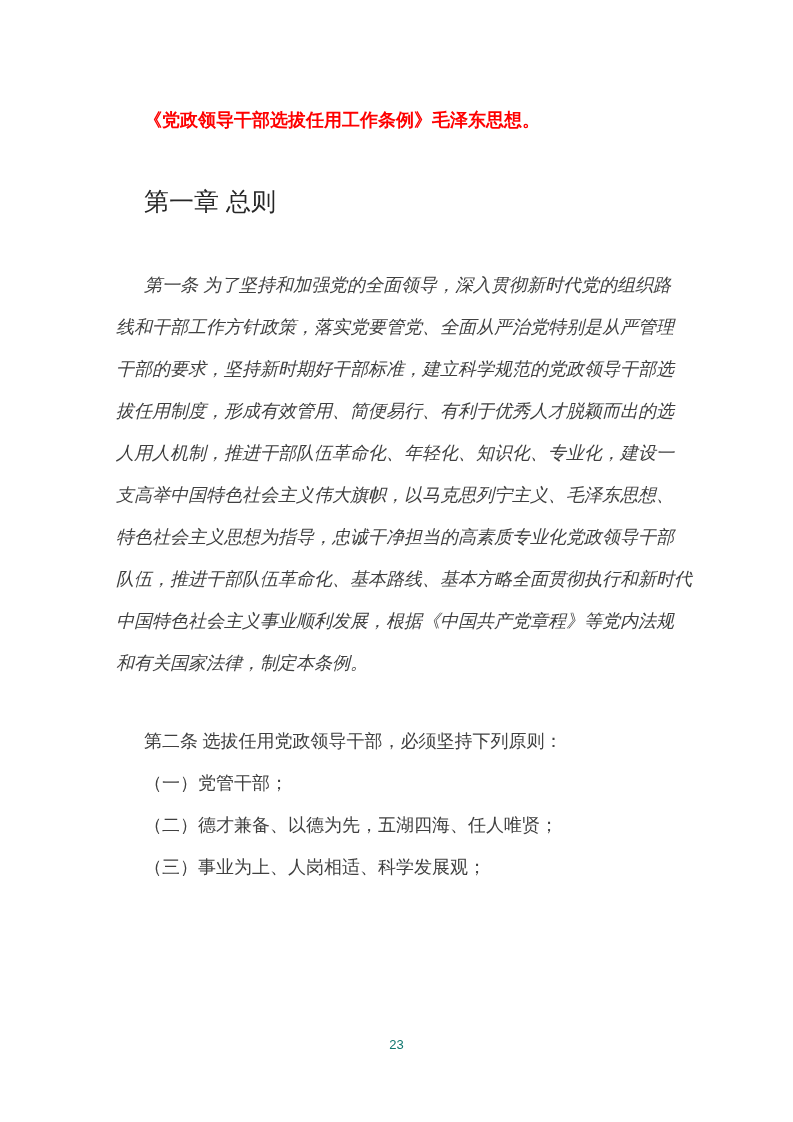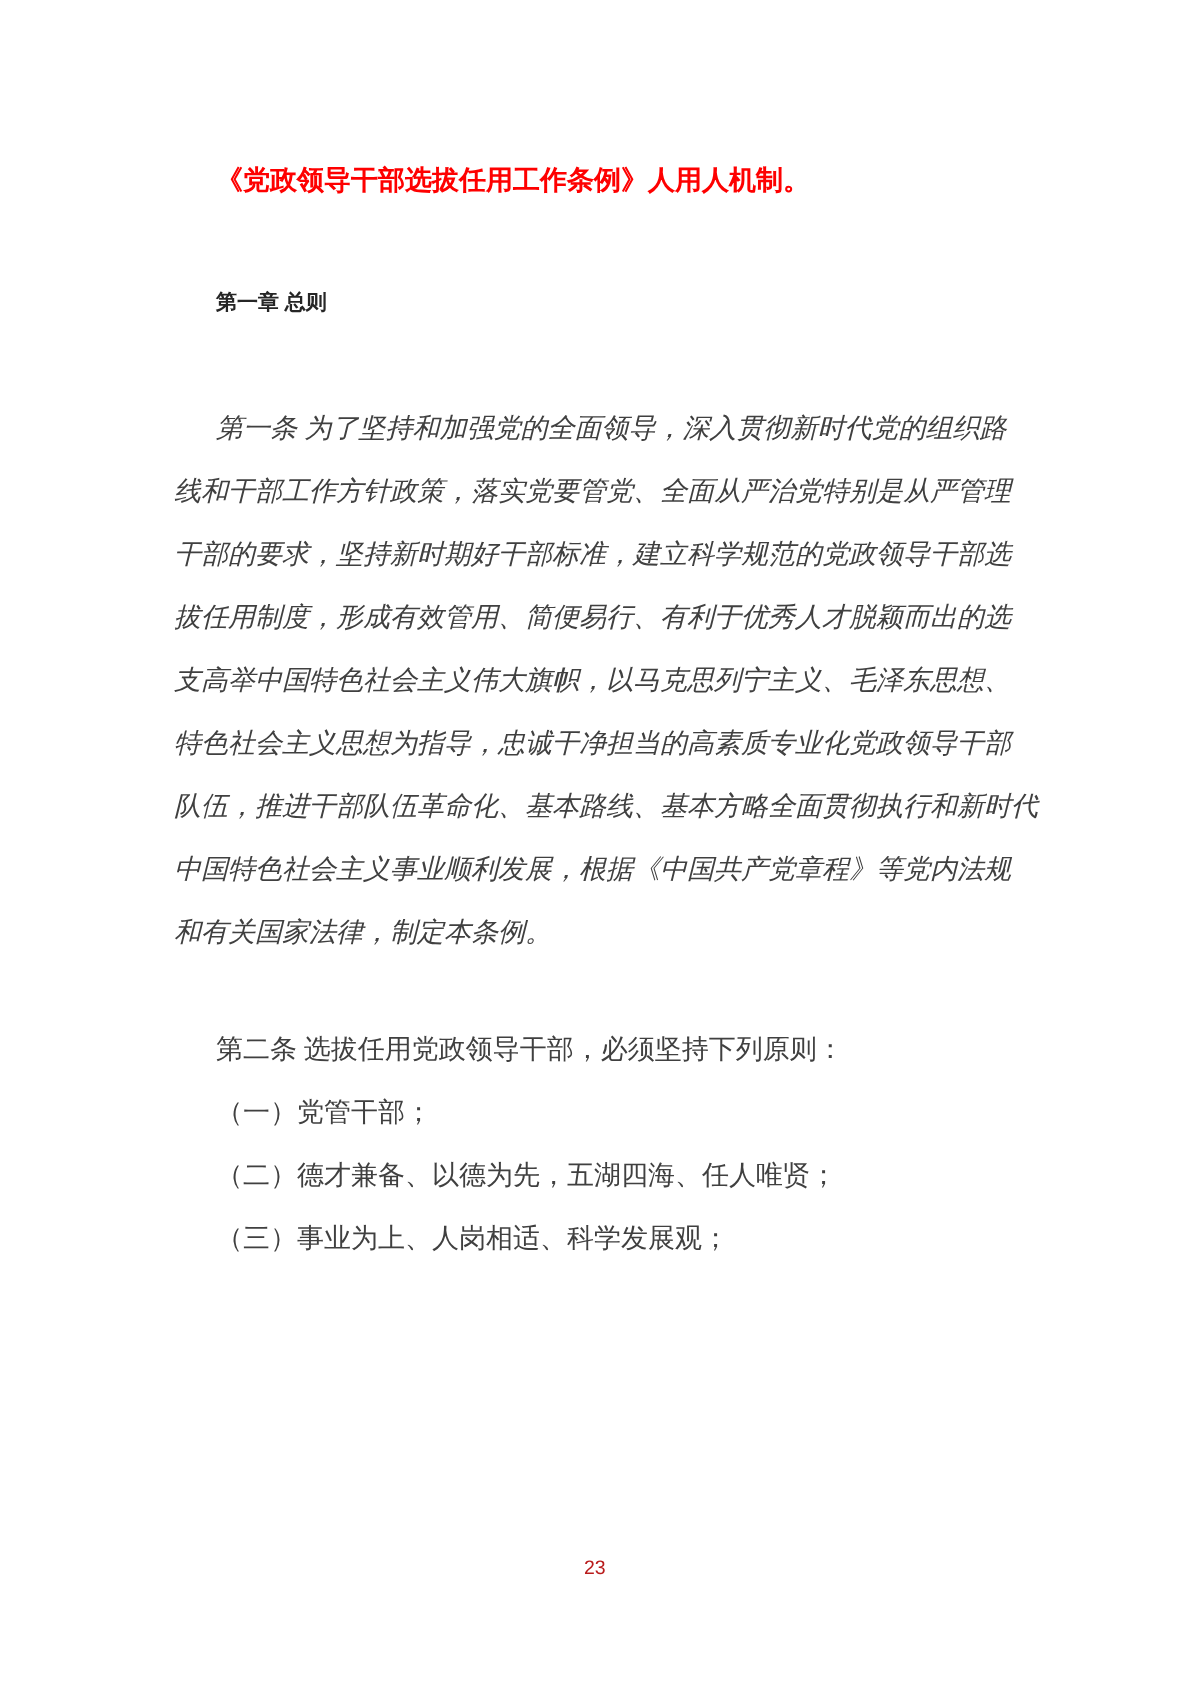--- a/index.html
+++ b/index.html
@@ -34,60 +34,61 @@
     text-indent: 28px;
     font-weight: bold;
     color: #fe0000;
     font-size: 18px;
     line-height: 42px;
     white-space: nowrap;
   }
   .chapter-heading {
     margin-top: 39px;
     text-indent: 28px;
-    font-weight: bold;
+    font-weight: normal;
     color: #262626;
-    font-size: 14px;
+    font-size: 25px;
     line-height: 42px;
     white-space: nowrap;
   }
   .para { margin-top: 42px; font-style: italic; }
   .para-2 { margin-top: 36px; font-family: Liberation Serif, serif; }
   .line {
     height: 42px;
     line-height: 42px;
     white-space: nowrap;
   }
   .line.indent { text-indent: 28px; }
   .page-number {
     position: absolute;
     top: 1036px;
     left: 0;
     width: 793px;
     text-align: center;
     font-size: 13px;
     line-height: 18px;
-    color: #b91c1c;
+    color: #0f766e;
   }
 </style>
 </head>
 <body>
 
 <div class="page">
   <div class="content">
 
-    <div class="doc-title">《党政领导干部选拔任用工作条例》人用人机制。</div>
+    <div class="doc-title">《党政领导干部选拔任用工作条例》毛泽东思想。</div>
 
     <div class="chapter-heading">第一章 总则</div>
 
     <div class="para">
       <div class="line indent">第一条 为了坚持和加强党的全面领导，深入贯彻新时代党的组织路</div>
       <div class="line">线和干部工作方针政策，落实党要管党、全面从严治党特别是从严管理</div>
       <div class="line">干部的要求，坚持新时期好干部标准，建立科学规范的党政领导干部选</div>
       <div class="line">拔任用制度，形成有效管用、简便易行、有利于优秀人才脱颖而出的选</div>
+      <div class="line">人用人机制，推进干部队伍革命化、年轻化、知识化、专业化，建设一</div>
       <div class="line">支高举中国特色社会主义伟大旗帜，以马克思列宁主义、毛泽东思想、</div>
       <div class="line">特色社会主义思想为指导，忠诚干净担当的高素质专业化党政领导干部</div>
       <div class="line">队伍，推进干部队伍革命化、基本路线、基本方略全面贯彻执行和新时代</div>
       <div class="line">中国特色社会主义事业顺利发展，根据《中国共产党章程》等党内法规</div>
       <div class="line">和有关国家法律，制定本条例。</div>
     </div>
 
     <div class="para-2">
       <div class="line indent">第二条 选拔任用党政领导干部，必须坚持下列原则：</div>
       <div class="line indent">（一）党管干部；</div>

